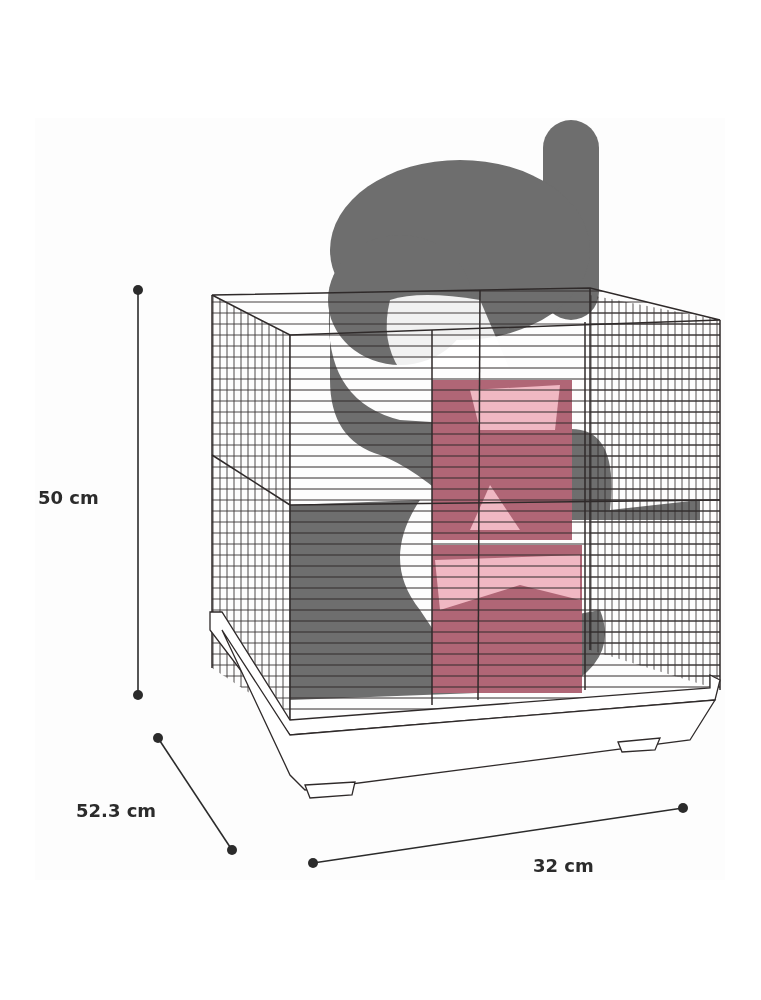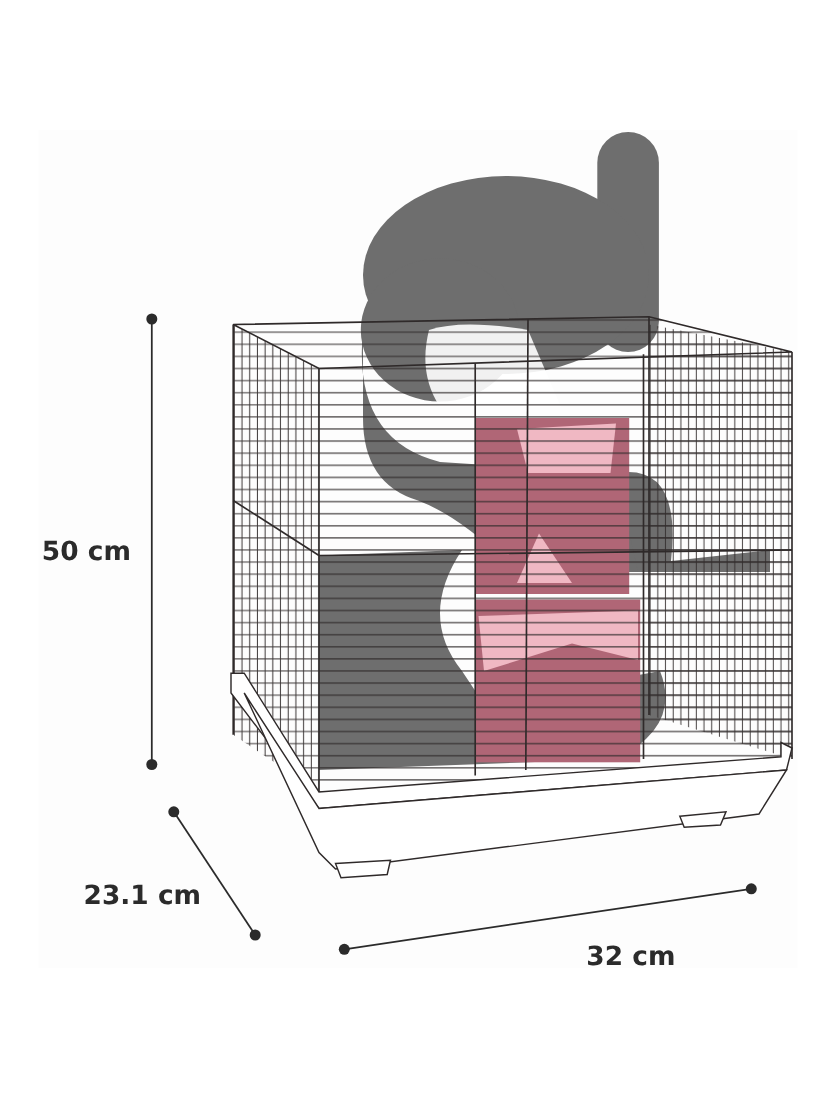--- a/index.html
+++ b/index.html
@@ -1,19 +1,19 @@
 <!DOCTYPE html>
 <html><head>
 <meta charset="utf-8">
 <style>
   html, body { margin: 0; padding: 0; background: #ffffff; }
   .canvas { position: relative; width: 761px; height: 1000px; background: #ffffff; overflow: hidden; }
   .panel { position: absolute; left: 35px; top: 118px; width: 690px; height: 762px; background: #fdfdfd; }
   svg.diagram { position: absolute; left: 0; top: 0; }
-  .dim-label { position: absolute; font-family: "DejaVu Sans", sans-serif; font-weight: bold; font-size: 24px; color: #2b2b2b; white-space: nowrap; }
+  .dim-label { position: absolute; font-family: "DejaVu Sans", sans-serif; font-weight: bold; font-size: 18px; color: #2b2b2b; white-space: nowrap; }
 </style>
 </head>
 <body>
 
 <div class="canvas">
   <div class="panel"></div>
 
   <svg class="diagram" width="761" height="1000" viewBox="0 0 761 1000">
     <defs>
       <pattern id="vbars" width="7" height="10" patternUnits="userSpaceOnUse">
@@ -84,15 +84,15 @@
       <circle cx="138" cy="290" r="5"></circle>
       <circle cx="138" cy="695" r="5"></circle>
       <circle cx="158" cy="738" r="5"></circle>
       <circle cx="232" cy="850" r="5"></circle>
       <circle cx="313" cy="863" r="5"></circle>
       <circle cx="683" cy="808" r="5"></circle>
     </g>
   </svg>
 
   <div class="dim-label" style="left:38px; top:487px;">50 cm</div>
-  <div class="dim-label" style="left:76px; top:800px;">23.1 cm</div>
+  <div class="dim-label" style="left:76px; top:800px;">52.3 cm</div>
   <div class="dim-label" style="left:533px; top:855px;">32 cm</div>
 </div>
 
 </body></html>

